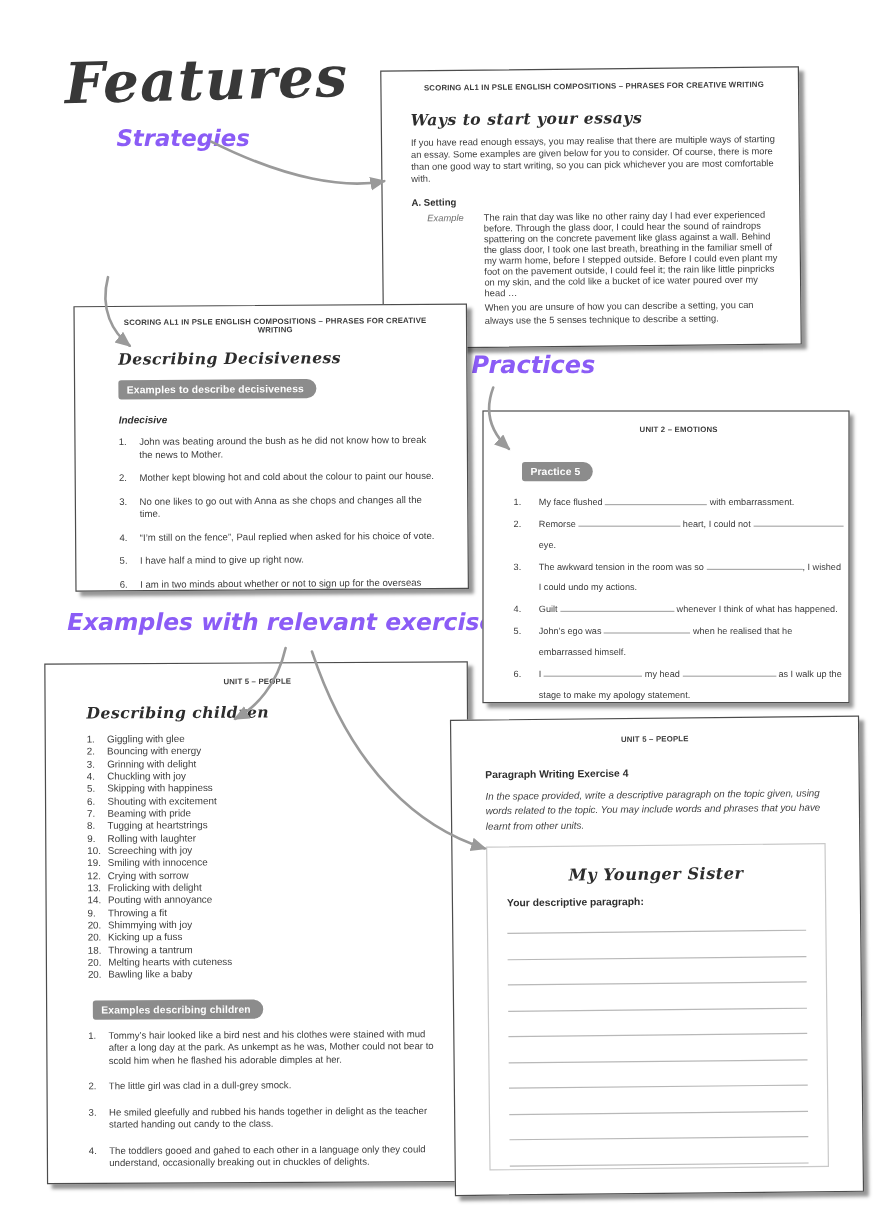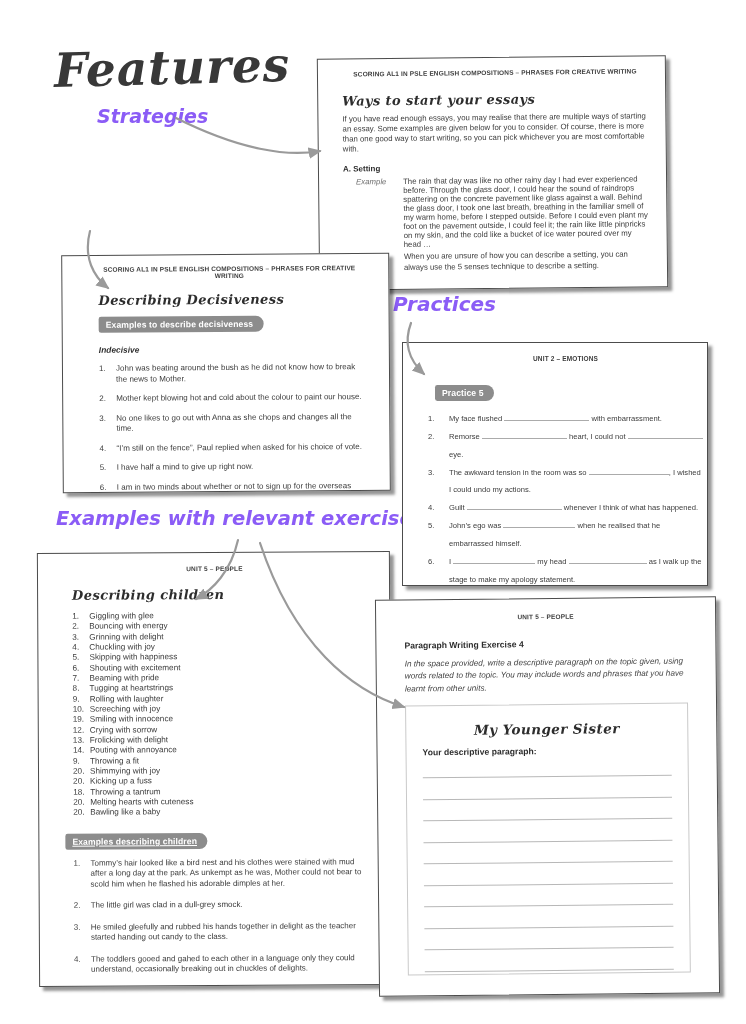--- a/index.html
+++ b/index.html
@@ -34,21 +34,21 @@
   .ex-row{display:flex;margin-top:4px;}
   .ex-label{flex:none;width:60px;padding-left:13px;box-sizing:border-box;font-style:italic;
             color:#6f6f6f;font-size:7.8px;}
   .ex-body{flex:1;}
   .ex-body p{margin:0;font-size:7.8px;line-height:1.17;color:#3c3c3c;}
   .ex-body p + p{margin-top:3px;line-height:1.3;}
   .badge{display:inline-block;background:var(--badge-bg,#8c8c8c);color:#fff;font-weight:bold;
          font-size:8.6px;padding:3px 10px 3px 7px;border-radius:3px 10px 10px 3px;letter-spacing:.1px;}
   .p2 .badge{margin-top:9px;margin-left:2px;}
   .p3 .badge{margin-top:23px;margin-left:7px;}
-  .p4 .badge{margin-top:15px;margin-left:0;text-decoration:underline;}
+  .p4 .badge{margin-top:15px;margin-left:12px;}
   .subhead{font-size:8.4px;font-weight:bold;font-style:italic;color:#2e2e2e;margin-top:12px;margin-left:2px;}
   
   .list{margin-top:9px;}
   .li-row{display:flex;font-size:8px;line-height:1.32;margin-bottom:9px;color:#3c3c3c;}
   .li-row .num{flex:none;width:17px;}
   .li-row .txt{flex:1;}
   .p2 .list{margin-left:2px;}
   .p4 .list-tight{margin-left:8px;margin-top:9px;}
   .p4 .list-tight .li-row{margin-bottom:0;line-height:1.26;font-size:8.2px;}
   .p4 .list-ex{margin-left:8px;margin-top:9px;}

